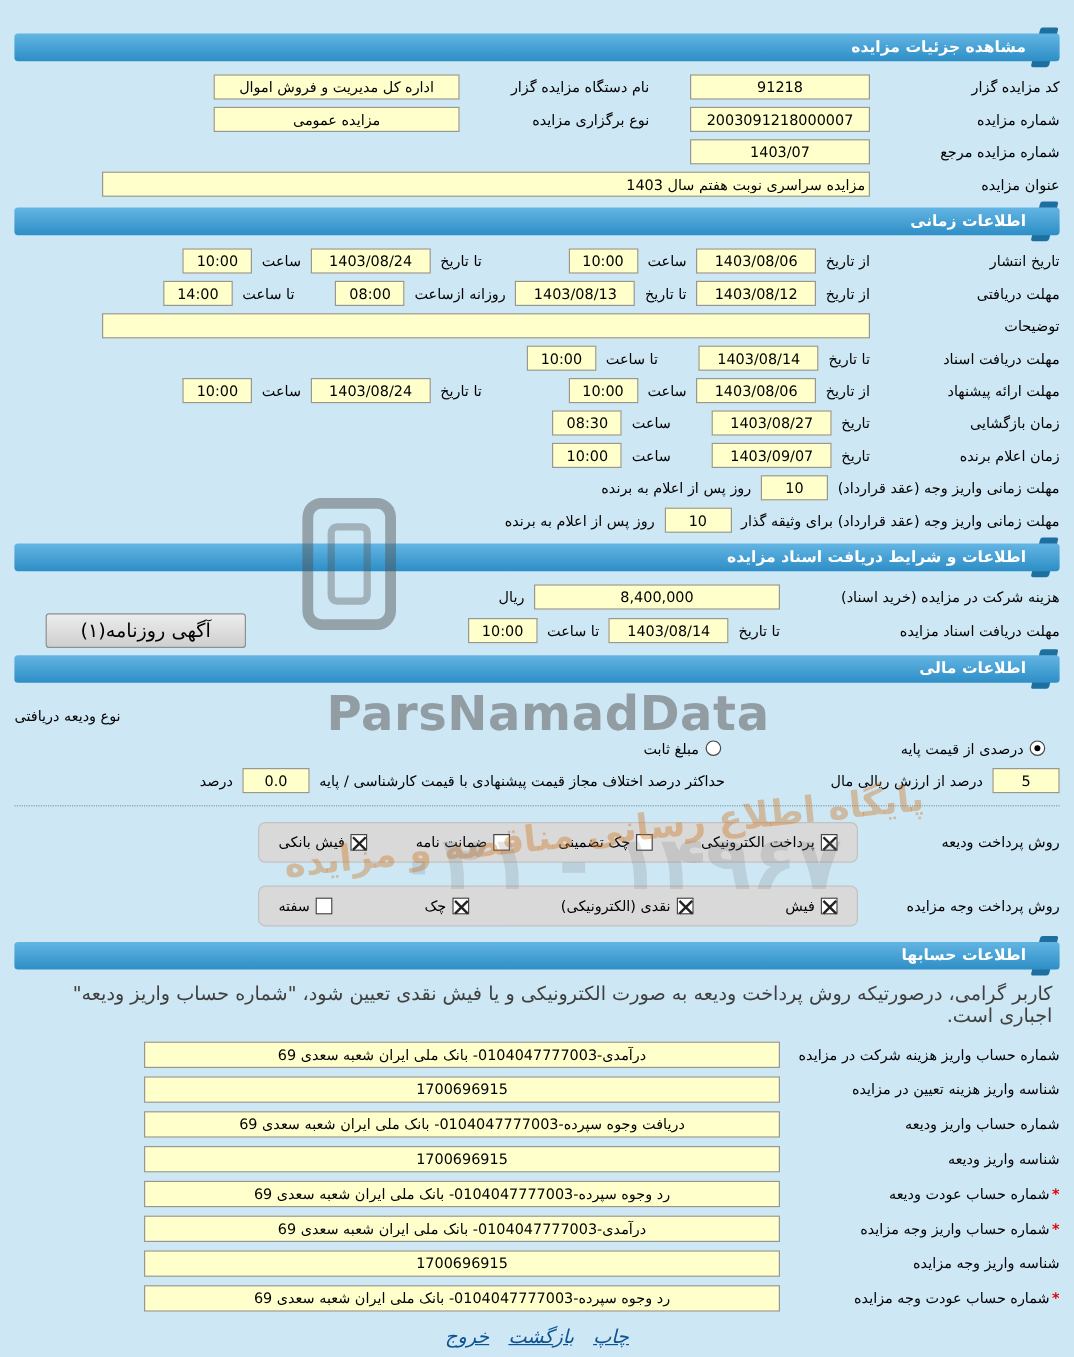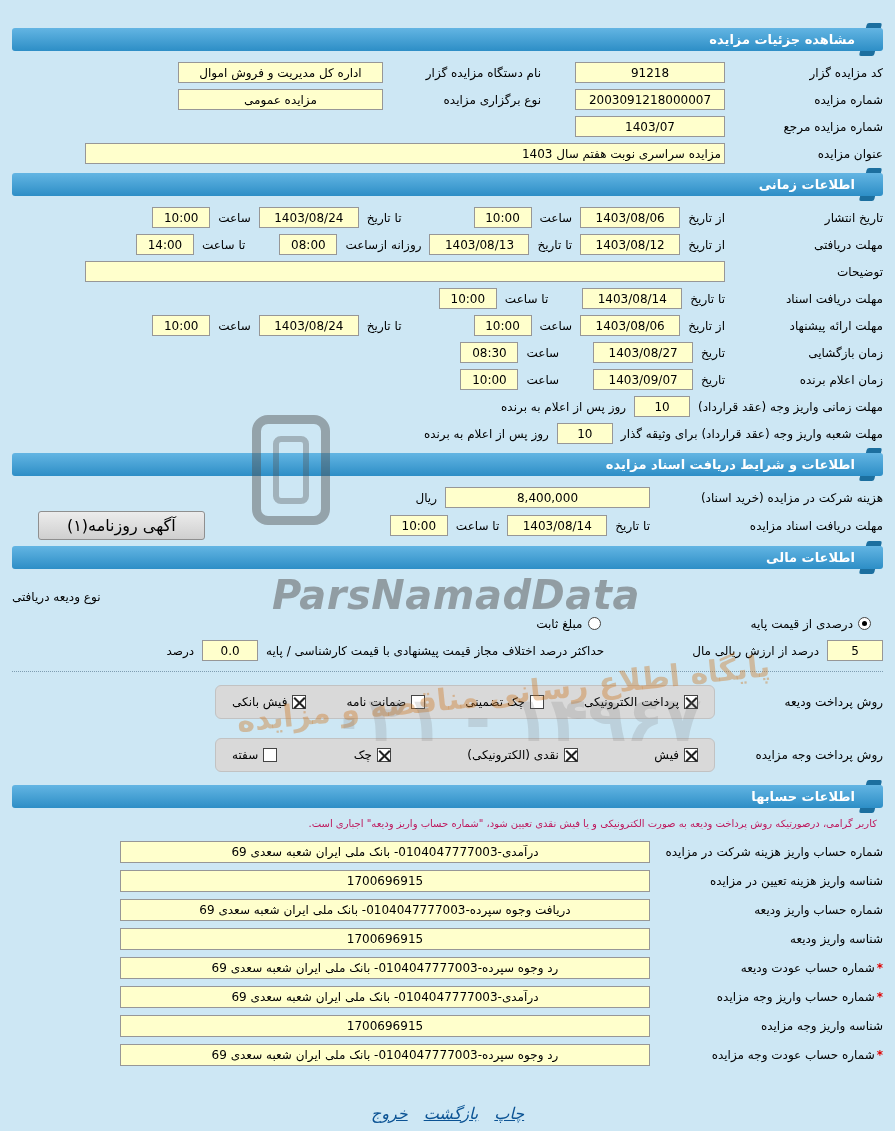--- a/index.html
+++ b/index.html
@@ -66,21 +66,21 @@
   .rd { width:13px; height:13px; background:#fff; border:1px solid #444; border-radius:50%; position:relative; flex:0 0 auto; }
   .rd.checked::after { content:""; position:absolute; left:3px; top:3px; width:5px; height:5px; background:#000; border-radius:50%; }
 
   .radio-row { gap:150px; padding-right:12px; }
   .fin-first { margin-top:14px;justify-content:flex-end; }
   .combined-row .grp { display:flex; align-items:center; gap:8px; }
   .combined-row .grp2 { margin-right:80px; }
   .dotted-sep { border-top:1px dotted #7e9db1; margin:7px 0; }
   .methods-row { min-height:46px; margin:7px 0; }
 
-  .notice { color:#be185d; font-size:10px; padding:2px 6px 8px; }
+  .notice { color:#404040; font-size:16px; padding:2px 6px 8px; }
   .req { color:#e00000; font-weight:bold; margin-left:2px; }
   .acc-row { min-height:29px; }
 
   .footer {
     position:absolute; bottom:8px; left:0; right:0;
     display:flex; justify-content:center; gap:16px; z-index:3;
   }
   .footer a { color:#0b5394; font-style:italic; font-size:16px; text-decoration:underline; cursor:pointer; }
 
   
@@ -88,21 +88,21 @@
   .wm-logo {
     position:absolute; left:252px; top:415px; width:78px; height:110px;
     border:9px solid rgba(80,80,80,.45); border-radius:16px;
   }
   .wm-logo::after {
     content:""; position:absolute; left:12px; top:12px; right:12px; bottom:12px;
     border:6px solid rgba(80,80,80,.35); border-radius:8px;
   }
   .wm-brand {
     position:absolute; left:272px; top:572px; direction:ltr;
-    font-size:40px; font-weight:bold; letter-spacing:.5px; color:rgba(96,96,96,.55);font-style:italic;
+    font-size:40px; font-weight:bold; letter-spacing:.5px; color:rgba(96,96,96,.55);
   }
   .wm-fa {
     position:absolute; right:125px; top:648px; font-size:30px; font-weight:bold;
     color:rgba(205,120,35,.40); transform:rotate(-6deg); transform-origin:right center;
     white-space:nowrap;
   }
   .wm-phone {
     position:absolute; left:330px; top:683px; direction:ltr;
     font-size:62px; font-weight:bold; color:rgba(120,120,120,.20); letter-spacing:4px;
   }
@@ -209,21 +209,21 @@
       <input class="inp w-time ltr" readonly="" value="10:00" style="">
     </div>
 
     <div class="row">
       <span class="lbl">مهلت زمانی واریز وجه (عقد قرارداد)</span>
       <input class="inp w-tiny ltr" readonly="" value="10" style="">
       <span class="w">روز پس از اعلام به برنده</span>
     </div>
 
     <div class="row">
-      <span class="lbl">مهلت شعبه واریز وجه (عقد قرارداد) برای وثیقه گذار</span>
+      <span class="lbl">مهلت زمانی واریز وجه (عقد قرارداد) برای وثیقه گذار</span>
       <input class="inp w-tiny ltr" readonly="" value="10" style="">
       <span class="w">روز پس از اعلام به برنده</span>
     </div>
   </div>
 
   <div class="bar">
     <span>اطلاعات و شرایط دریافت اسناد مزایده</span>
   </div>
   <div class="sec">
     <div class="row">

